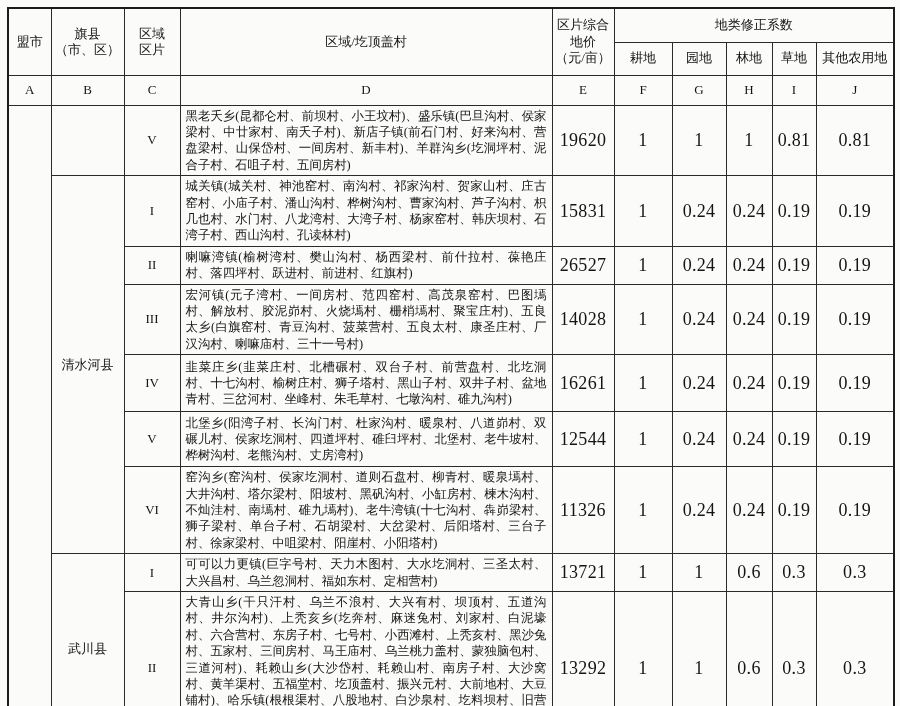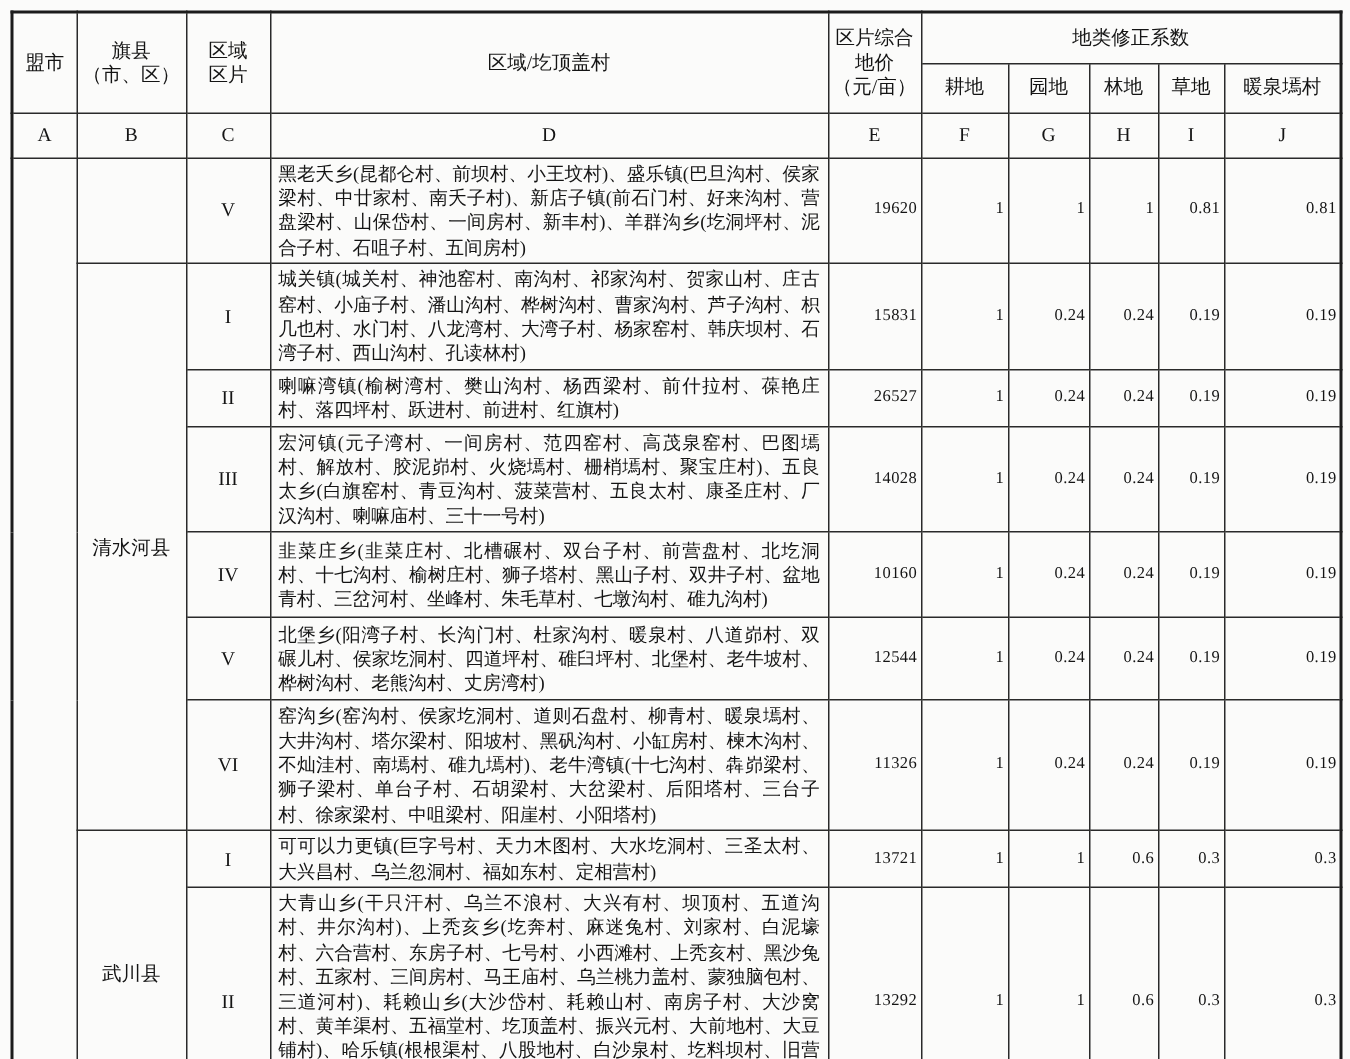--- a/index.html
+++ b/index.html
@@ -44,21 +44,21 @@
   tr.letters { height: 30px; }
   tr.r1 { height: 67px; }
   tr.r2 { height: 67px; }
   tr.r3 { height: 30px; }
   tr.r4 { height: 69px; }
   tr.r5 { height: 57px; }
   tr.r6 { height: 55px; }
   tr.r7 { height: 87px; }
   tr.r8 { height: 31px; }
   tr.r9 { height: 130px; }
-  td.num { font-size: 11px; letter-spacing: 0.3px; text-align: right; }
+  td.num { font-size: 18px; letter-spacing: 0.3px; }
 </style>
 </head>
 <body>
 
 <div class="page">
   <table class="price-table">
     <colgroup>
       <col style="width:43px">
       <col style="width:73px">
       <col style="width:56px">
@@ -82,21 +82,21 @@
       <td rowspan="2" class="ml">区片综合
 地价
 （元/亩）</td>
       <td colspan="5">地类修正系数</td>
     </tr>
     <tr class="hdr2">
       <td>耕地</td>
       <td>园地</td>
       <td>林地</td>
       <td>草地</td>
-      <td>暖泉墕村</td>
+      <td>其他农用地</td>
     </tr>
 
     <tr class="letters">
       <td>A</td>
       <td>B</td>
       <td>C</td>
       <td>D</td>
       <td>E</td>
       <td>F</td>
       <td>G</td>
@@ -148,21 +148,21 @@
       <td class="num">1</td>
       <td class="num">0.24</td>
       <td class="num">0.24</td>
       <td class="num">0.19</td>
       <td class="num">0.19</td>
     </tr>
 
     <tr class="r5">
       <td>IV</td>
       <td class="desc">韭菜庄乡(韭菜庄村、北槽碾村、双台子村、前营盘村、北圪洞村、十七沟村、榆树庄村、狮子塔村、黑山子村、双井子村、盆地青村、三岔河村、坐峰村、朱毛草村、七墩沟村、碓九沟村)</td>
-      <td class="num">10160</td>
+      <td class="num">16261</td>
       <td class="num">1</td>
       <td class="num">0.24</td>
       <td class="num">0.24</td>
       <td class="num">0.19</td>
       <td class="num">0.19</td>
     </tr>
 
     <tr class="r6">
       <td>V</td>
       <td class="desc">北堡乡(阳湾子村、长沟门村、杜家沟村、暖泉村、八道峁村、双碾儿村、侯家圪洞村、四道坪村、碓臼坪村、北堡村、老牛坡村、桦树沟村、老熊沟村、丈房湾村)</td>

